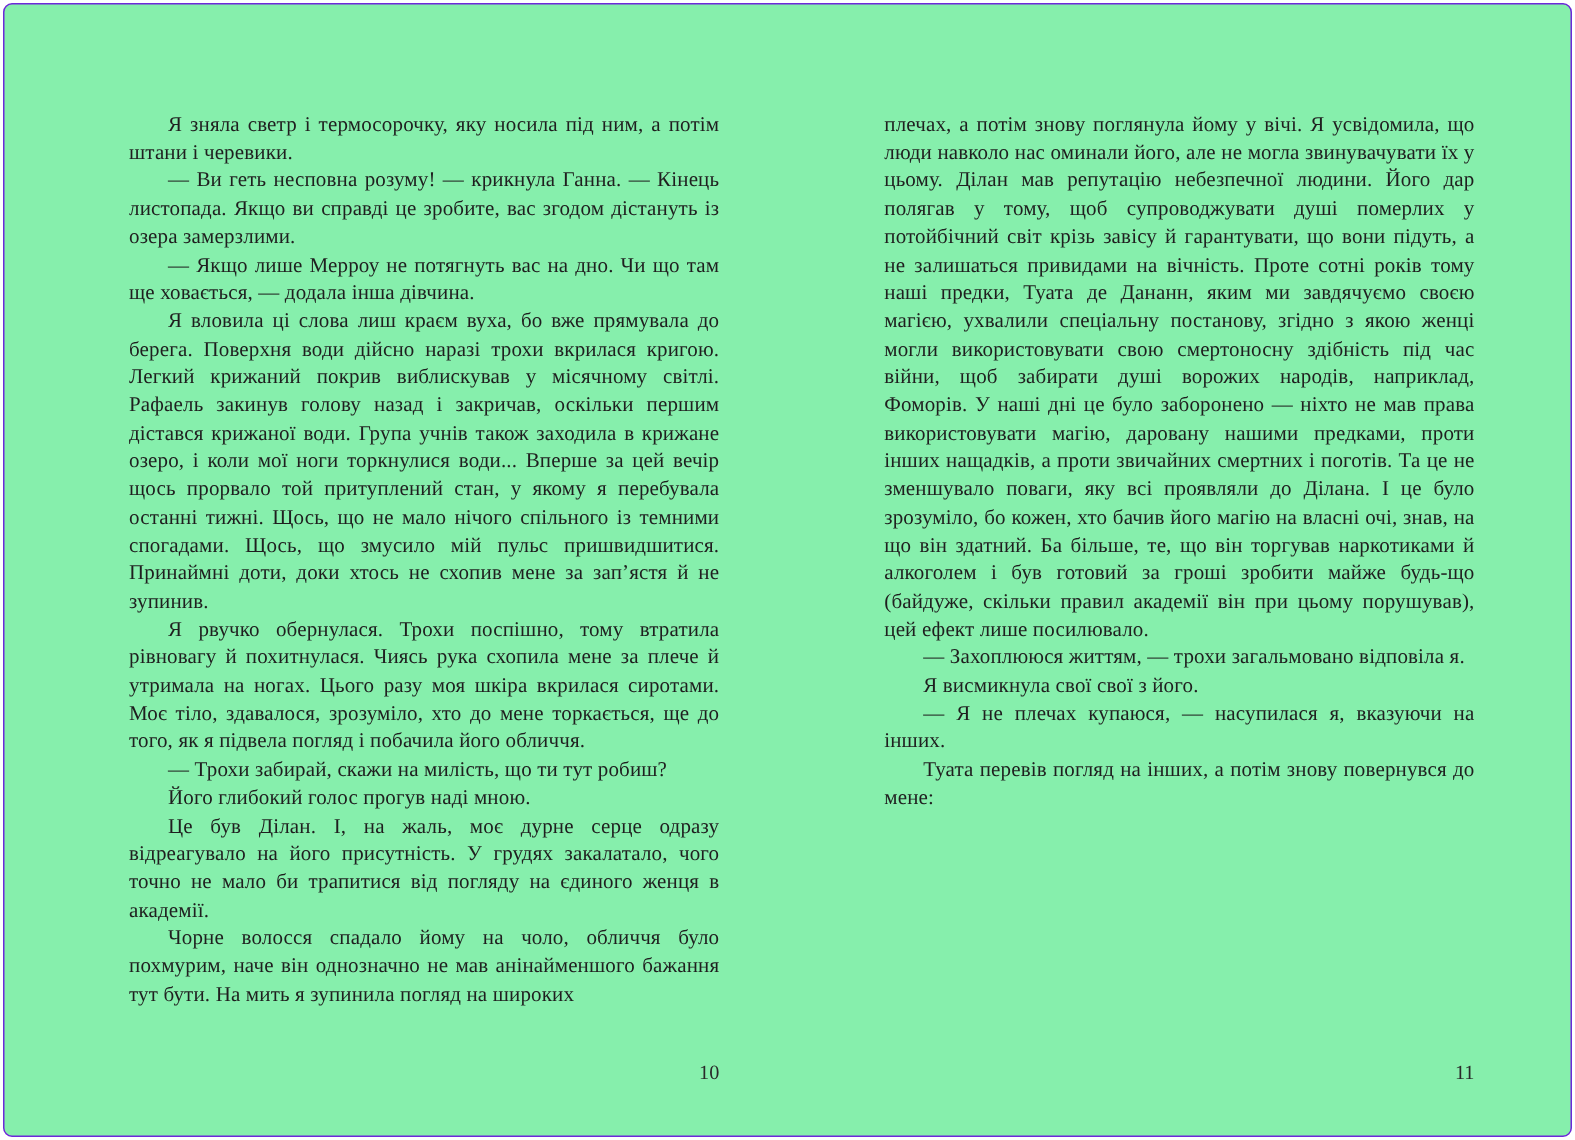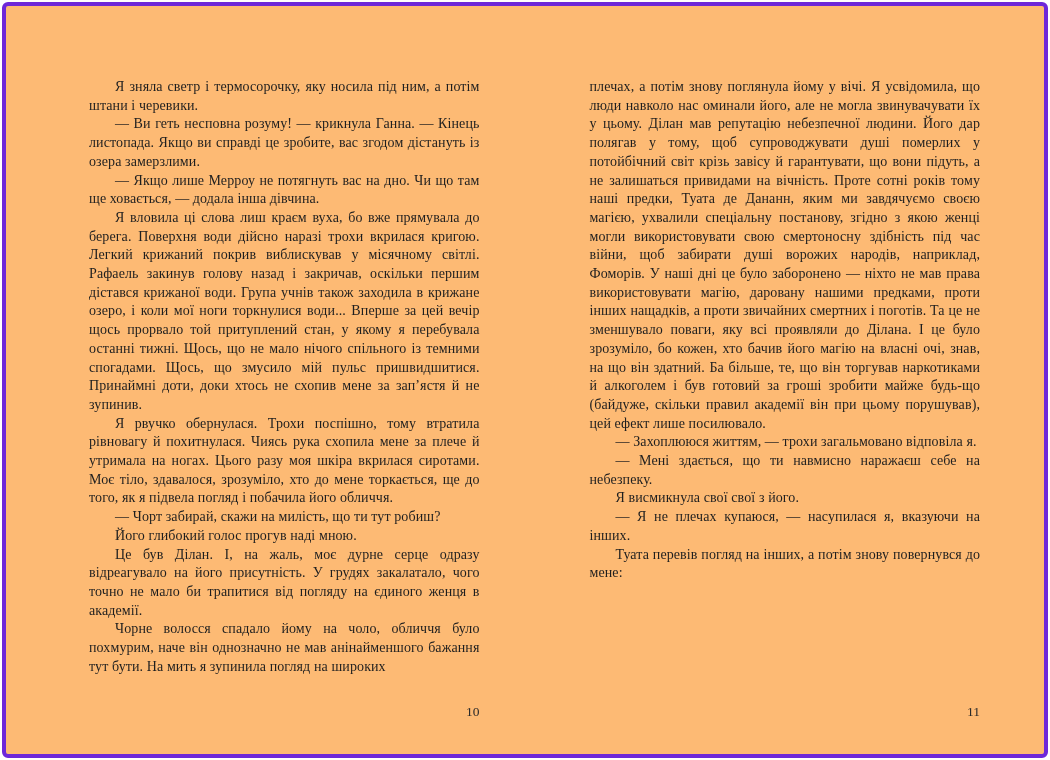--- a/index.html
+++ b/index.html
@@ -9,23 +9,23 @@
     height: 760px;
     background: #ffffff;
     font-family: "Liberation Serif", "DejaVu Serif", serif;
     color: #1f1f1f;
     position: relative;
     overflow: hidden;
   }
   .frame {
     position: absolute;
     inset: 2px;
-    border: 4px solid #6d28d9;
+    border: 1px solid #6d28d9;
     border-radius: 6px;
-    background: #fdba74;
+    background: #86efac;
     text-decoration: underline;
   }
   .spread {
     position: absolute;
     left: 83px;
     right: 64px;
     top: 72px;
     bottom: 34px;
     display: flex;
     gap: 110px;
@@ -63,33 +63,32 @@
 <div class="frame">
   <div class="spread">
 
     <div class="page">
       <div class="page-text">
           <p class="para">Я зняла светр і термосорочку, яку носила під ним, а потім штани і черевики.</p>
           <p class="para">— Ви геть несповна розуму! — крикнула Ганна. — Кінець листопада. Якщо ви справді це зробите, вас згодом дістануть із озера замерзлими.</p>
           <p class="para">— Якщо лише Мерроу не потягнуть вас на дно. Чи що там ще ховається, — додала інша дівчина.</p>
           <p class="para">Я вловила ці слова лиш краєм вуха, бо вже прямувала до берега. Поверхня води дійсно наразі трохи вкрилася кригою. Легкий крижаний покрив виблискував у місячному світлі. Рафаель закинув голову назад і закричав, оскільки першим дістався крижаної води. Група учнів також заходила в крижане озеро, і коли мої ноги торкнулися води... Вперше за цей вечір щось прорвало той притуплений стан, у якому я перебувала останні тижні. Щось, що не мало нічого спільного із темними спогадами. Щось, що змусило мій пульс пришвидшитися. Принаймні доти, доки хтось не схопив мене за зап’ястя й не зупинив.</p>
           <p class="para">Я рвучко обернулася. Трохи поспішно, тому втратила рівновагу й похитнулася. Чиясь рука схопила мене за плече й утримала на ногах. Цього разу моя шкіра вкрилася сиротами. Моє тіло, здавалося, зрозуміло, хто до мене торкається, ще до того, як я підвела погляд і побачила його обличчя.</p>
-          <p class="para">— Чорт забирай, скажи на милість, що ти тут робиш?</p>
+          <p class="para">— Трохи забирай, скажи на милість, що ти тут робиш?</p>
           <p class="para">Його глибокий голос прогув наді мною.</p>
           <p class="para">Це був Ділан. І, на жаль, моє дурне серце одразу відреагувало на його присутність. У грудях закалатало, чого точно не мало би трапитися від погляду на єдиного женця в академії.</p>
           <p class="para">Чорне волосся спадало йому на чоло, обличчя було похмурим, наче він однозначно не мав анінайменшого бажання тут бути. На мить я зупинила погляд на широких</p>
         </div>
       <div class="page-number">10</div>
     </div>
 
     <div class="page">
       <div class="page-text">
           <p class="para no-indent">плечах, а потім знову поглянула йому у вічі. Я усвідомила, що люди навколо нас оминали його, але не могла звинувачувати їх у цьому. Ділан мав репутацію небезпечної людини. Його дар полягав у тому, щоб супроводжувати душі померлих у потойбічний світ крізь завісу й гарантувати, що вони підуть, а не залишаться привидами на вічність. Проте сотні років тому наші предки, Туата де Дананн, яким ми завдячуємо своєю магією, ухвалили спеціальну постанову, згідно з якою женці могли використовувати свою смертоносну здібність під час війни, щоб забирати душі ворожих народів, наприклад, Фоморів. У наші дні це було заборонено — ніхто не мав права використовувати магію, даровану нашими предками, проти інших нащадків, а проти звичайних смертних і поготів. Та це не зменшувало поваги, яку всі проявляли до Ділана. І це було зрозуміло, бо кожен, хто бачив його магію на власні очі, знав, на що він здатний. Ба більше, те, що він торгував наркотиками й алкоголем і був готовий за гроші зробити майже будь-що (байдуже, скільки правил академії він при цьому порушував), цей ефект лише посилювало.</p>
           <p class="para">— Захоплююся життям, — трохи загальмовано відповіла я.</p>
-          <p class="para">— Мені здається, що ти навмисно наражаєш себе на небезпеку.</p>
           <p class="para">Я висмикнула свої свої з його.</p>
           <p class="para">— Я не плечах купаюся, — насупилася я, вказуючи на інших.</p>
           <p class="para">Туата перевів погляд на інших, а потім знову повернувся до мене:</p>
         </div>
       <div class="page-number">11</div>
     </div>
 
   </div>
 </div>
 

